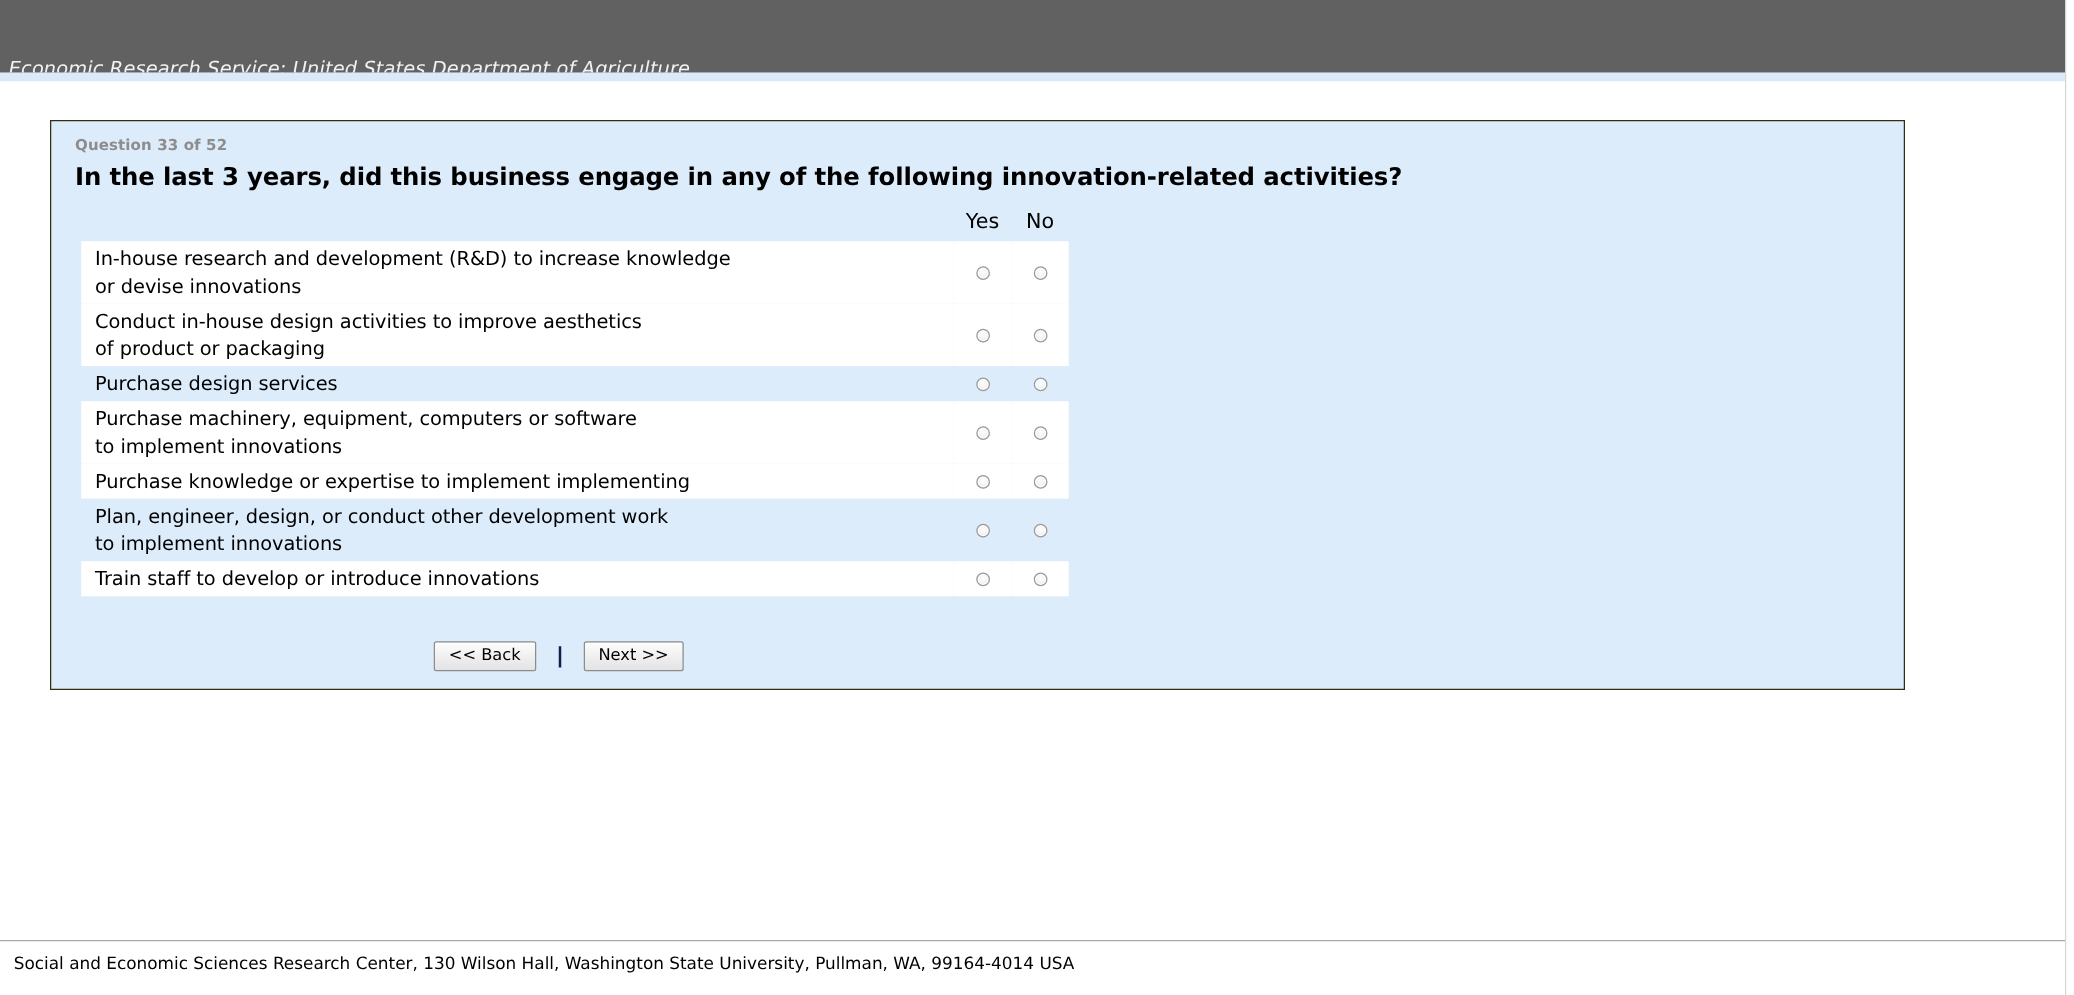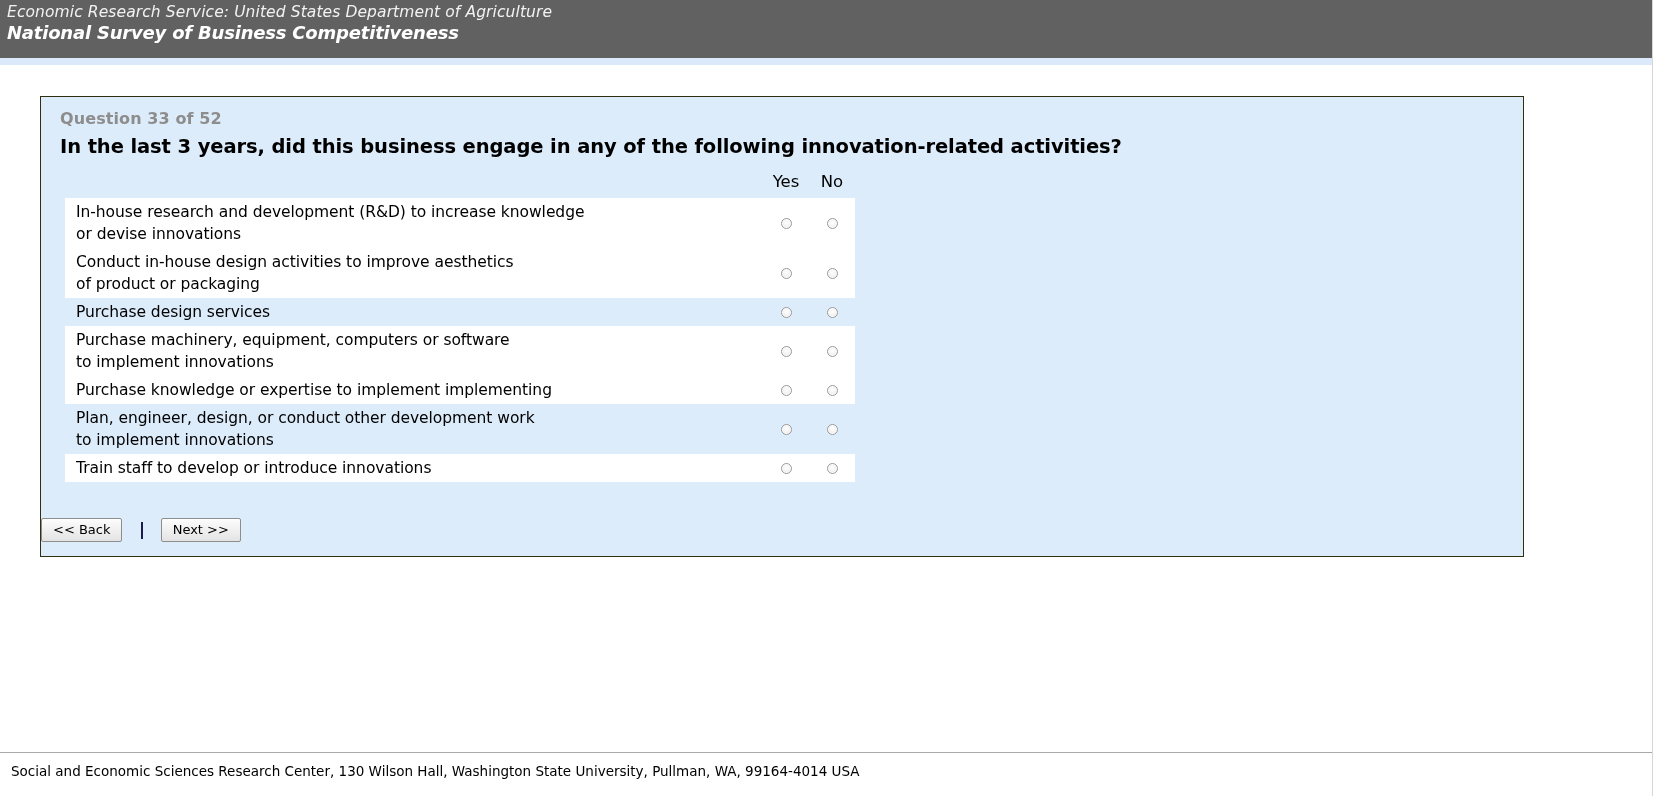--- a/index.html
+++ b/index.html
@@ -25,20 +25,21 @@
     overflow: hidden;
   }
   #agency-line {
     color: #f2f2f2;
     font-style: italic;
     font-size: 15.5px;
     font-family: "DejaVu Sans", "Liberation Sans", sans-serif;
     padding: 3px 0 0 7px;
     letter-spacing: 0.1px;
     white-space: nowrap;
+    margin-top: 43px;
   }
   #survey-title {
     color: #ffffff;
     font-style: italic;
     font-weight: bold;
     font-size: 18px;
     font-family: "DejaVu Sans", "Liberation Sans", sans-serif;
     padding: 1px 0 0 7px;
     letter-spacing: -0.2px;
     white-space: nowrap;
@@ -70,21 +71,21 @@
     margin: 31px 0 0 40px;
     width: 1484px;
     background: #ddecfb;
     border: 1px solid #303010;
     box-sizing: border-box;
     padding: 12px 0 14px 0;
   }
   #question-number {
     color: #8d8d8d;
     font-weight: bold;
-    font-size: 16px;
+    font-size: 12px;
     padding-left: 19px;
     letter-spacing: 0.1px;
   }
   #question-text {
     color: #000000;
     font-weight: bold;
     font-size: 19.5px;
     padding: 7px 0 0 19px;
     letter-spacing: -0.1px;
   }
@@ -137,20 +138,21 @@
     border: 1px solid #9a9a9a;
     background: radial-gradient(circle at 50% 42%, #ffffff 0%, #f3f3f3 48%, #e2e2e2 100%);
     box-shadow: inset 0 0 0 1px #ffffff;
     box-sizing: border-box;
     cursor: pointer;
   }
 
   
   #nav-row {
     margin-top: 36px;
+    text-align: center;
     padding-right: 670px;
   }
   .nav-btn {
     display: inline-block;
     font-family: "DejaVu Sans", "Liberation Sans", sans-serif;
     font-size: 13px;
     color: #000000;
     background: linear-gradient(#fdfdfd, #e3e3e3);
     border: 1px solid #8d8d8d;
     border-radius: 2px;

